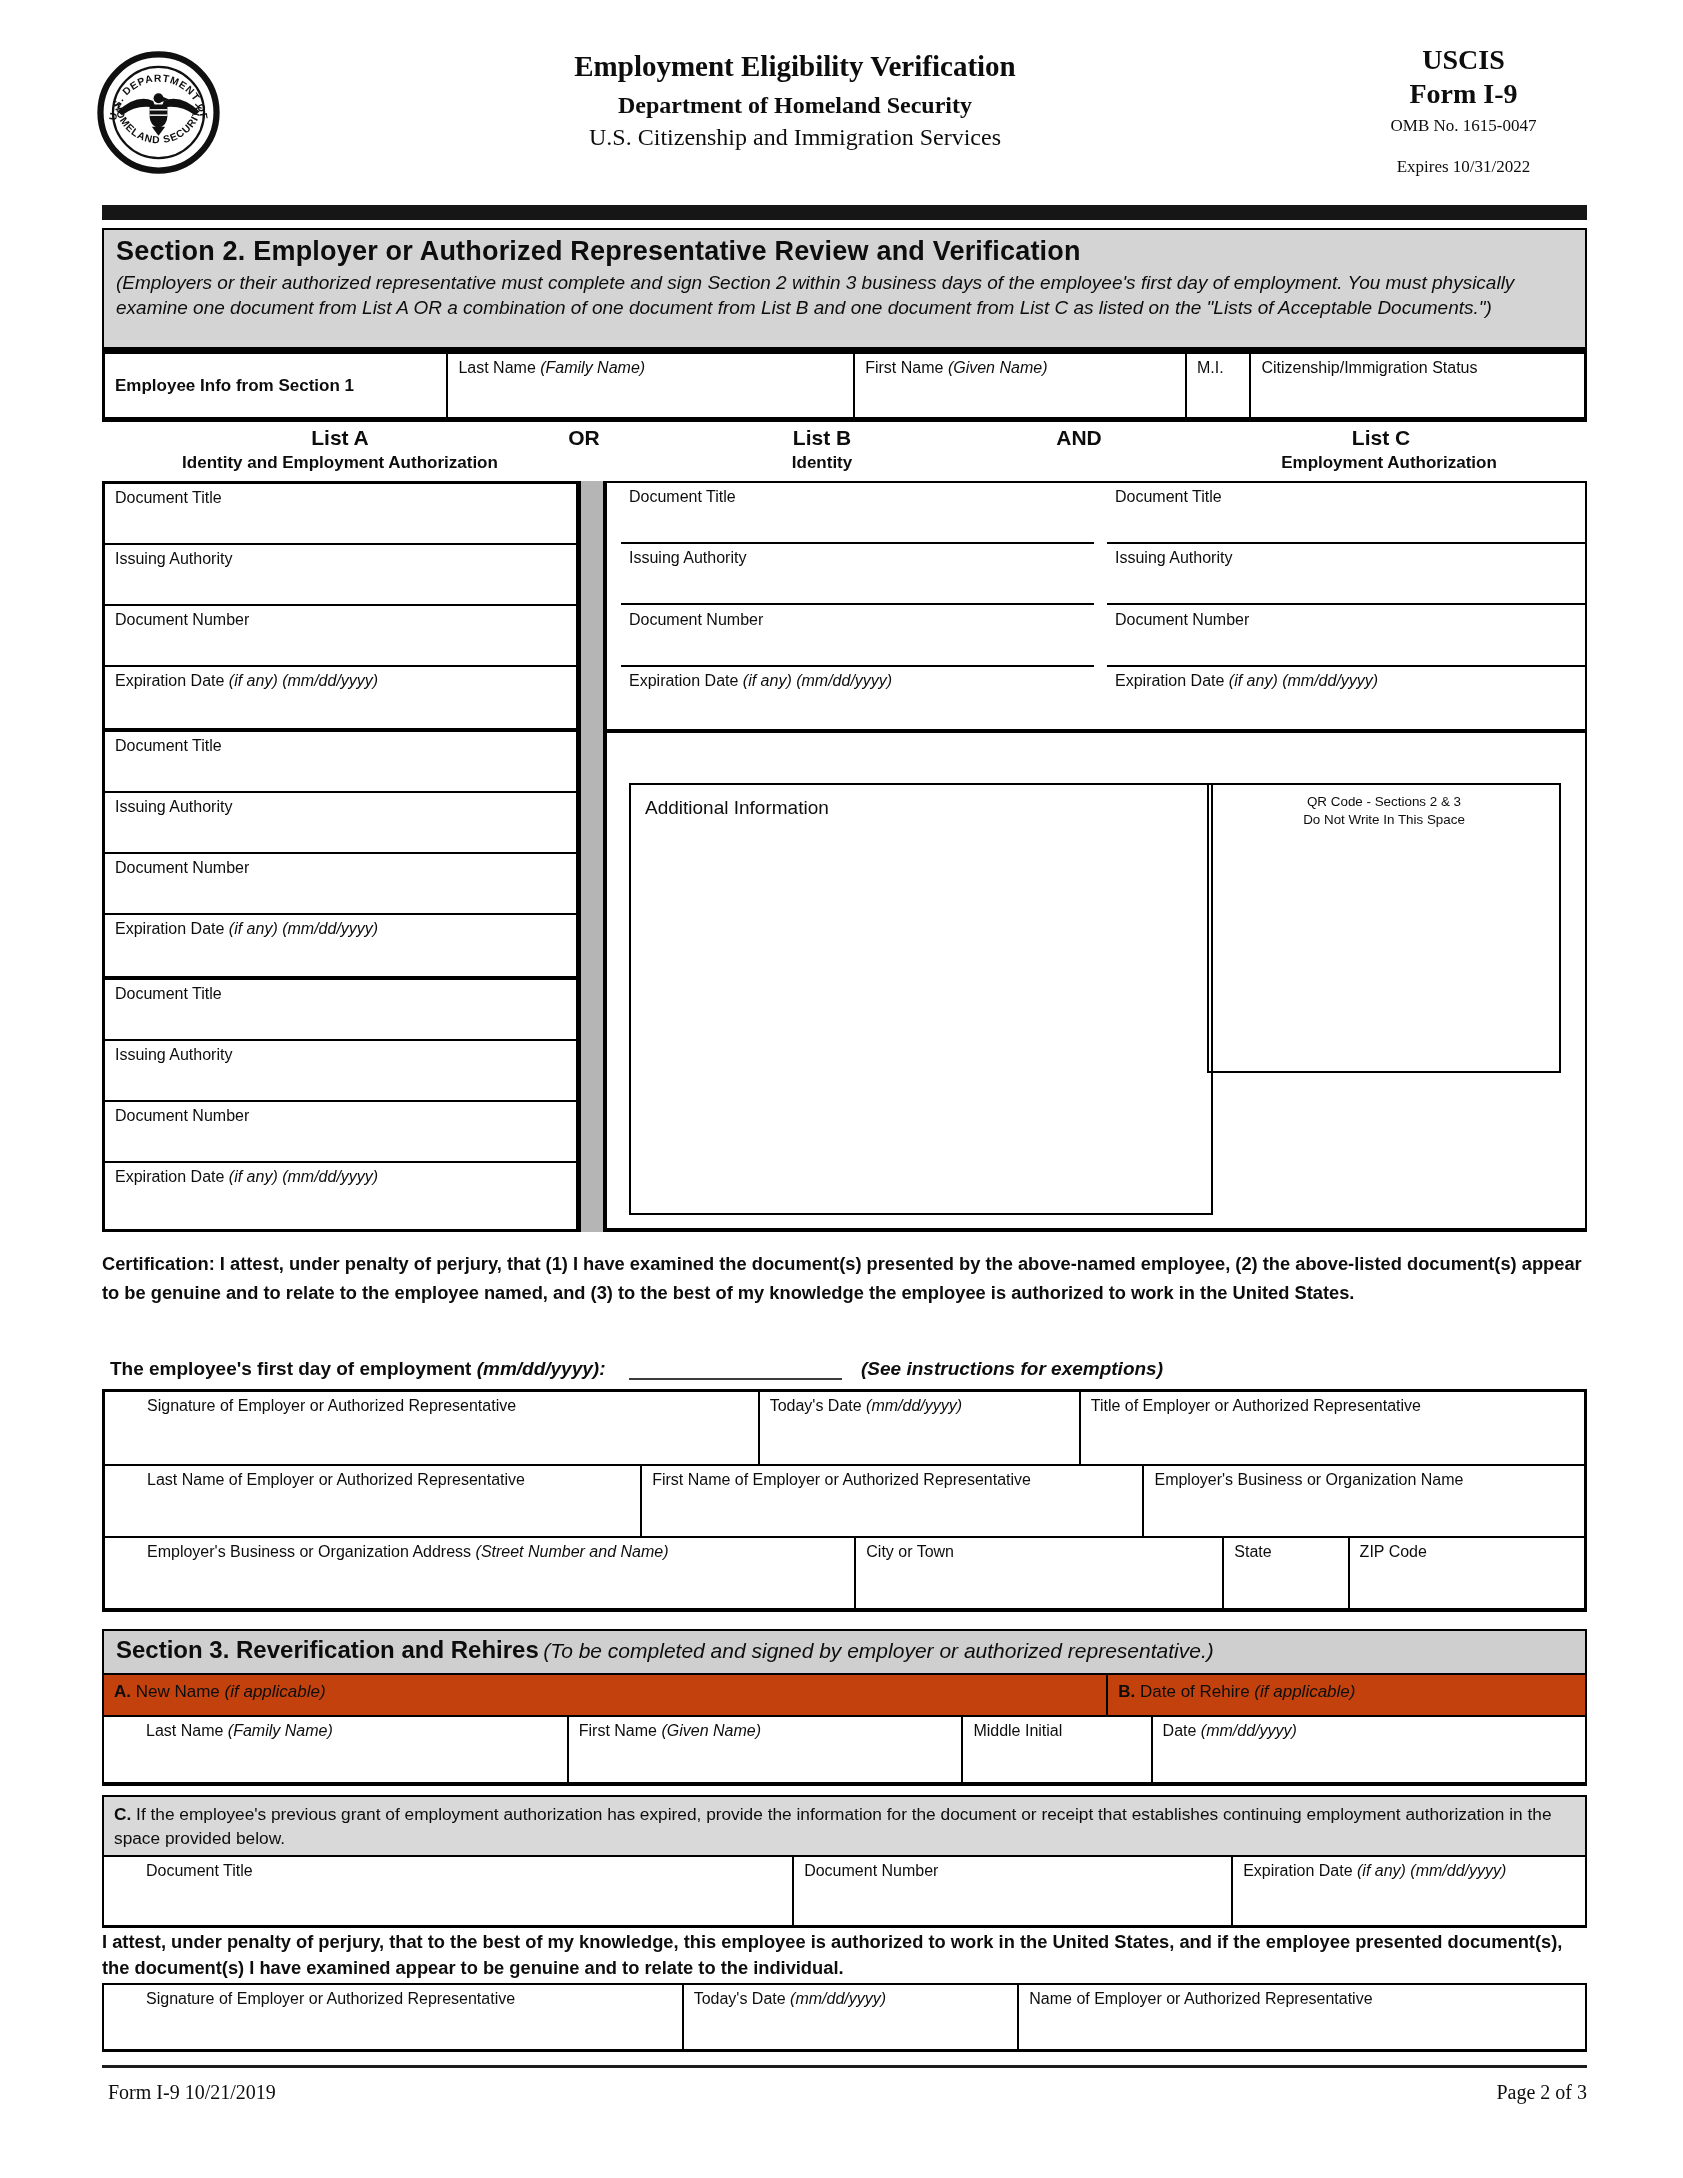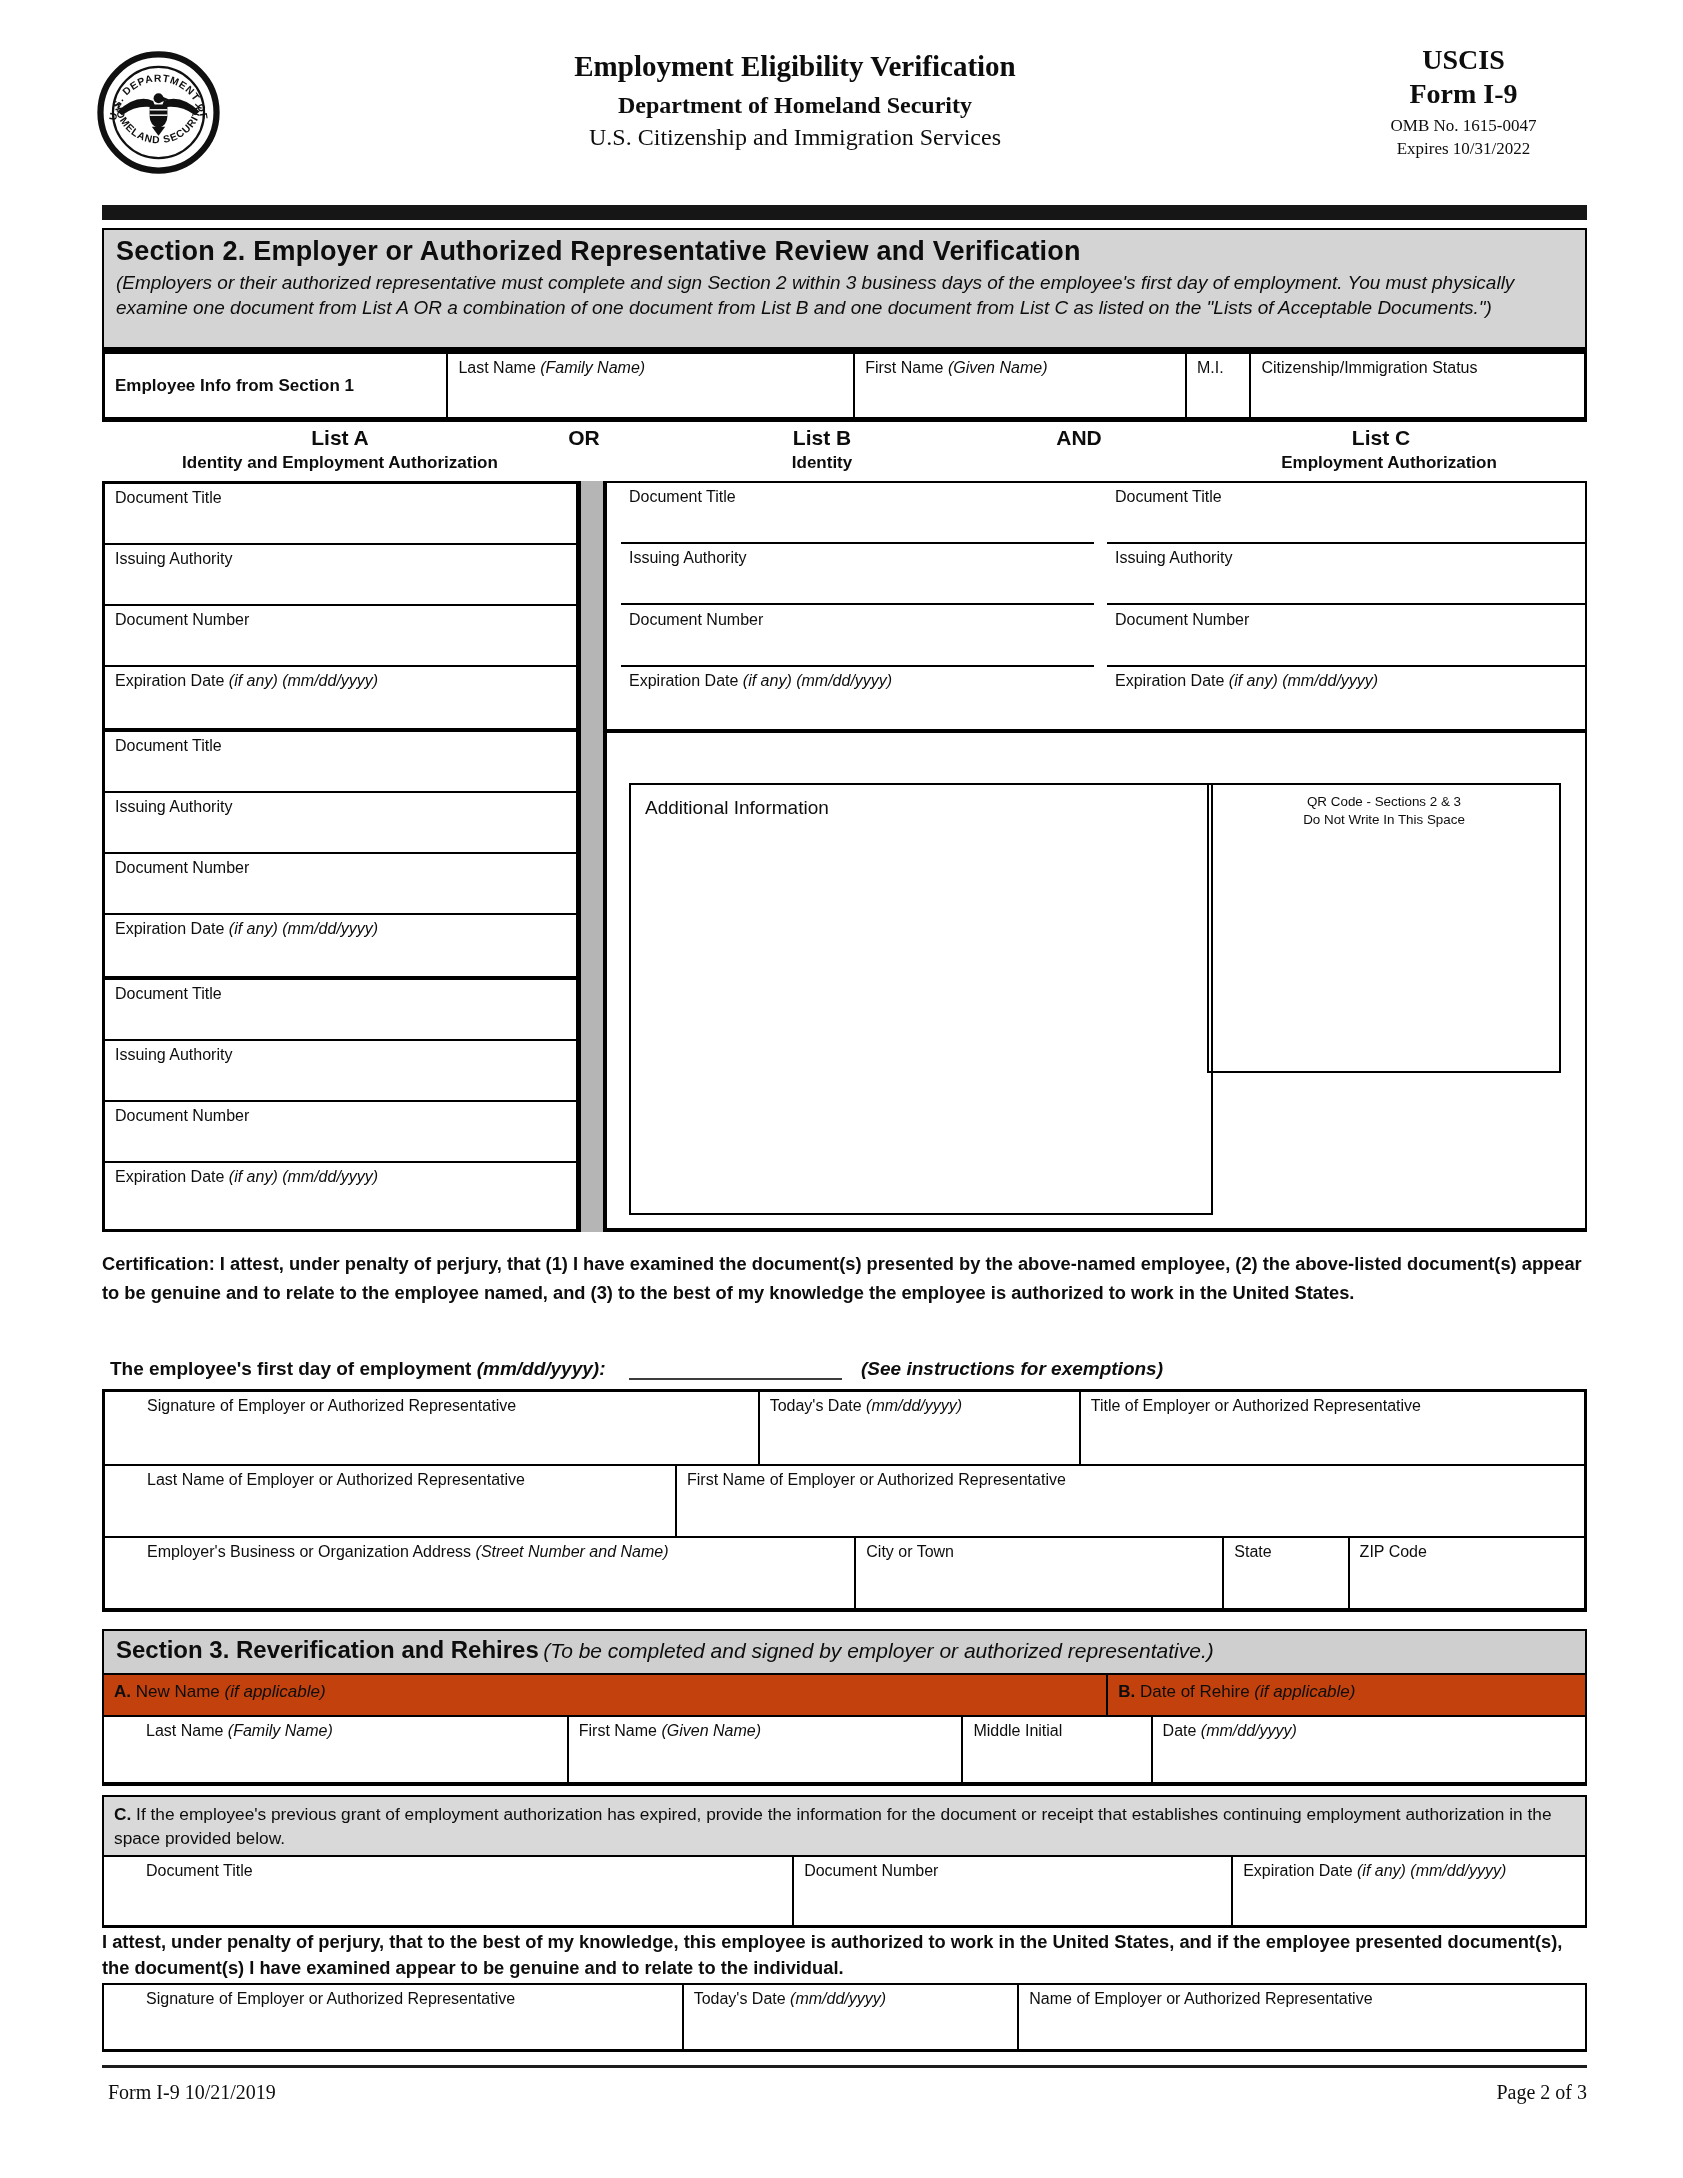--- a/index.html
+++ b/index.html
@@ -16,21 +16,21 @@
   .small-pad { padding:5px 8px 0 10px; }
 
   
   .hdr-title { font-size:29px; font-weight:bold; text-align:center; }
   .hdr-dept { font-size:24px; font-weight:bold; text-align:center; margin-top:9px; }
   .hdr-agency { font-size:24px; text-align:center; margin-top:5px; }
   .hdr-right { text-align:center; }
   .hdr-uscis { font-size:28px; font-weight:bold; }
   .hdr-form { font-size:28px; font-weight:bold; margin-top:2px; }
   .hdr-omb { font-size:17px; margin-top:6px; }
-  .hdr-exp { font-size:17px; margin-top:3px; }
+  .hdr-exp { font-size:17px; margin-top:21px; }
 
   .blackbar { background:#161616; }
 
   .s2box { background:#d4d4d4; border:2px solid #000; border-bottom-width:4px; padding:6px 12px 4px 12px; }
   .s2title { font-size:27px; font-weight:bold; letter-spacing:0.2px; }
   .s2instr { font-size:19px; font-style:italic; line-height:25px; margin-top:3px; }
 
   .emptable { border:3px solid #000; border-bottom-width:5px; display:flex; }
   .empcell { border-left:2px solid #000; position:relative; }
   .empcell:first-child { border-left:none; }
@@ -218,20 +218,21 @@
 
   <div class="abs sigtable" style="top:1389px; left:0; width:1485px;">
     <div class="sigrow" style="height:72px;">
       <div class="sigcell" style="width:633px;"><span class="lbl">Signature of Employer or Authorized Representative</span></div>
       <div class="sigcell" style="width:310px;"><span class="lbl">Today's Date</span> <span class="lbl i">(mm/dd/yyyy)</span></div>
       <div class="sigcell" style="width:543px;"><span class="lbl">Title of Employer or Authorized Representative</span></div>
     </div>
     <div class="sigrow" style="height:72px;">
       <div class="sigcell" style="width:506px;border-radius:18px;"><span class="lbl">Last Name of Employer or Authorized Representative</span></div>
       <div class="sigcell" style="width:505px;"><span class="lbl">First Name of Employer or Authorized Representative</span></div>
+      <div class="sigcell" style="width:474px;"><span class="lbl">Employer's Business or Organization Name</span></div>
     </div>
     <div class="sigrow" style="height:72px;">
       <div class="sigcell" style="width:755px;"><span class="lbl">Employer's Business or Organization Address</span> <span class="lbl i">(Street Number and Name)</span></div>
       <div class="sigcell" style="width:369px;"><span class="lbl">City or Town</span></div>
       <div class="sigcell" style="width:101px;"><span class="lbl">State</span></div>
       <div class="sigcell" style="width:259px;"><span class="lbl">ZIP Code</span></div>
     </div>
   </div>
 
   <div class="abs" style="top:1629px; left:0; width:1485px;">

